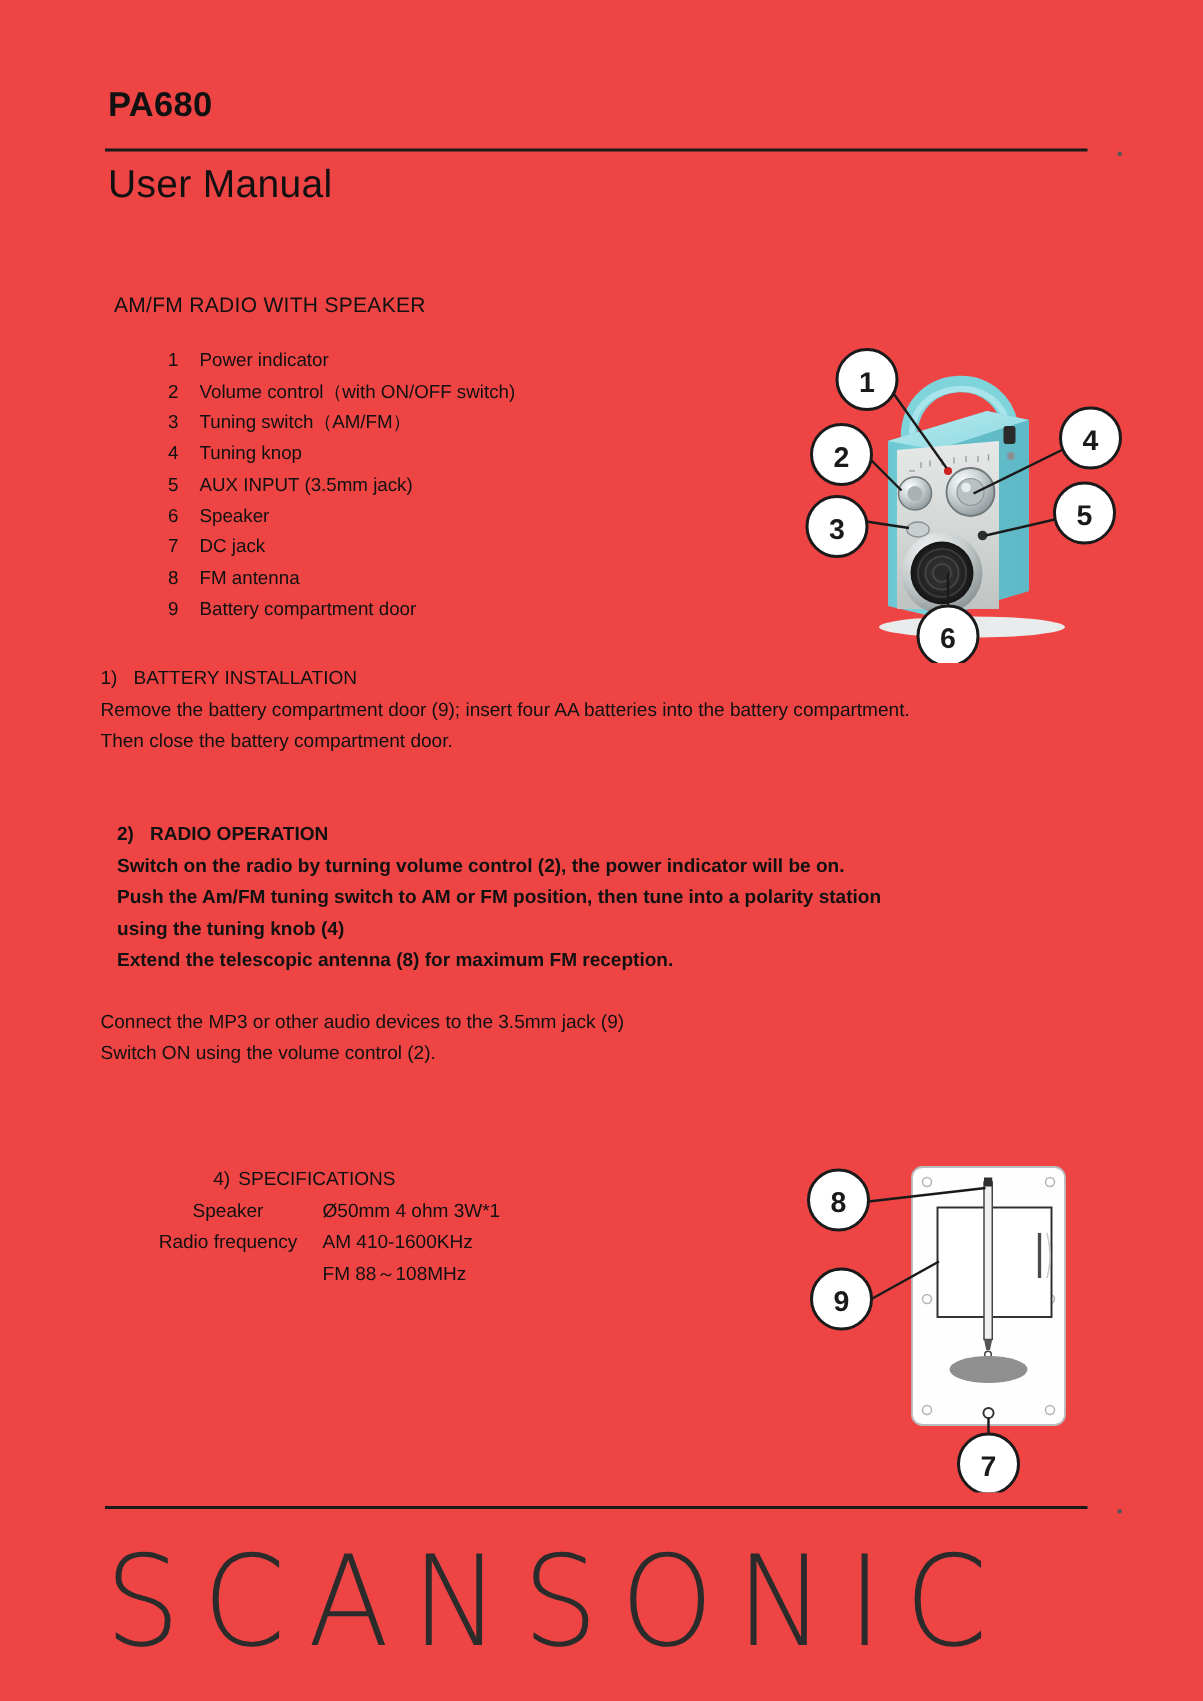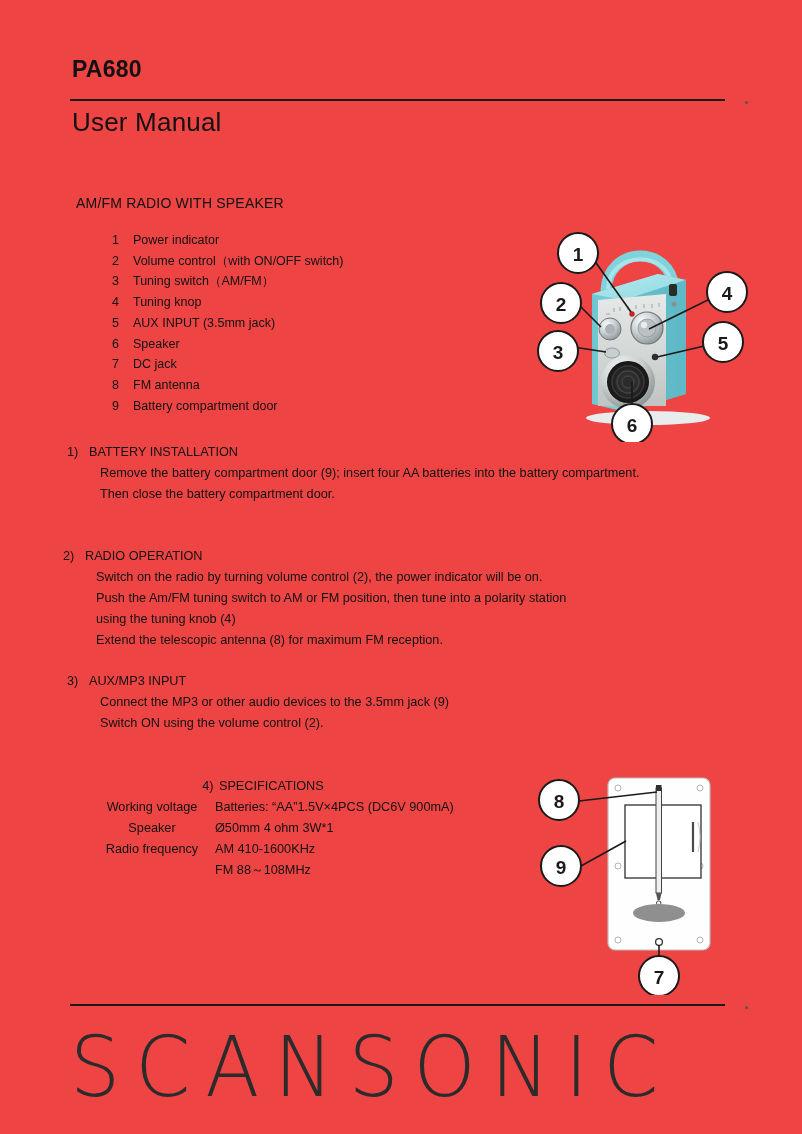--- a/index.html
+++ b/index.html
@@ -87,24 +87,23 @@
     white-space: nowrap;
   }
   .sec .head {
     margin-left: 0;
   }
   .sec .head .lbl {
     display: inline-block;
     width: 22px;
   }
   .sec .line {
-    margin-left: 33px;
   }
   .sec-battery { left: 67px; top: 442px; }
-  .sec-radio   { left: 63px; top: 546px; }
+  .sec-radio   { left: 78px; top: 546px; font-weight: bold; }
   .sec-aux     { left: 67px; top: 671px; }
 
   
   .spec-block {
     position: absolute;
     left: 67px;
     top: 776px;
     font-size: 12.7px;
     line-height: 21px;
     text-align: center;
@@ -315,36 +314,29 @@
     <div class="head">
       <span class="lbl">2)</span><span>RADIO OPERATION</span>
     </div>
     <div class="line">Switch on the radio by turning volume control (2), the power indicator will be on.</div>
     <div class="line">Push the Am/FM tuning switch to AM or FM position, then tune into a polarity station</div>
     <div class="line">using the tuning knob (4)</div>
     <div class="line">Extend the telescopic antenna (8) for maximum FM reception.</div>
   </div>
 
   <div class="sec sec-aux">
-    <div class="head">
-      <span class="lbl">3)</span><span>AUX/MP3 INPUT</span>
-    </div>
     <div class="line">Connect the MP3 or other audio devices to the 3.5mm jack (9)</div>
     <div class="line">Switch ON using the volume control (2).</div>
   </div>
 
   <div class="spec-block">
     <div class="spec-head">
       <span class="lbl">4)</span><span>SPECIFICATIONS</span>
     </div>
     <div class="spec-rows">
-      <div class="srow">
-        <span class="skey">Working voltage</span>
-        <span>Batteries: “AA”1.5V×4PCS (DC6V 900mA)</span>
-      </div>
       <div class="srow">
         <span class="skey">Speaker</span>
         <span>Ø50mm 4 ohm 3W*1</span>
       </div>
       <div class="srow">
         <span class="skey">Radio frequency</span>
         <span>AM 410-1600KHz</span>
       </div>
       <div class="srow">
         <span class="skey"></span>

